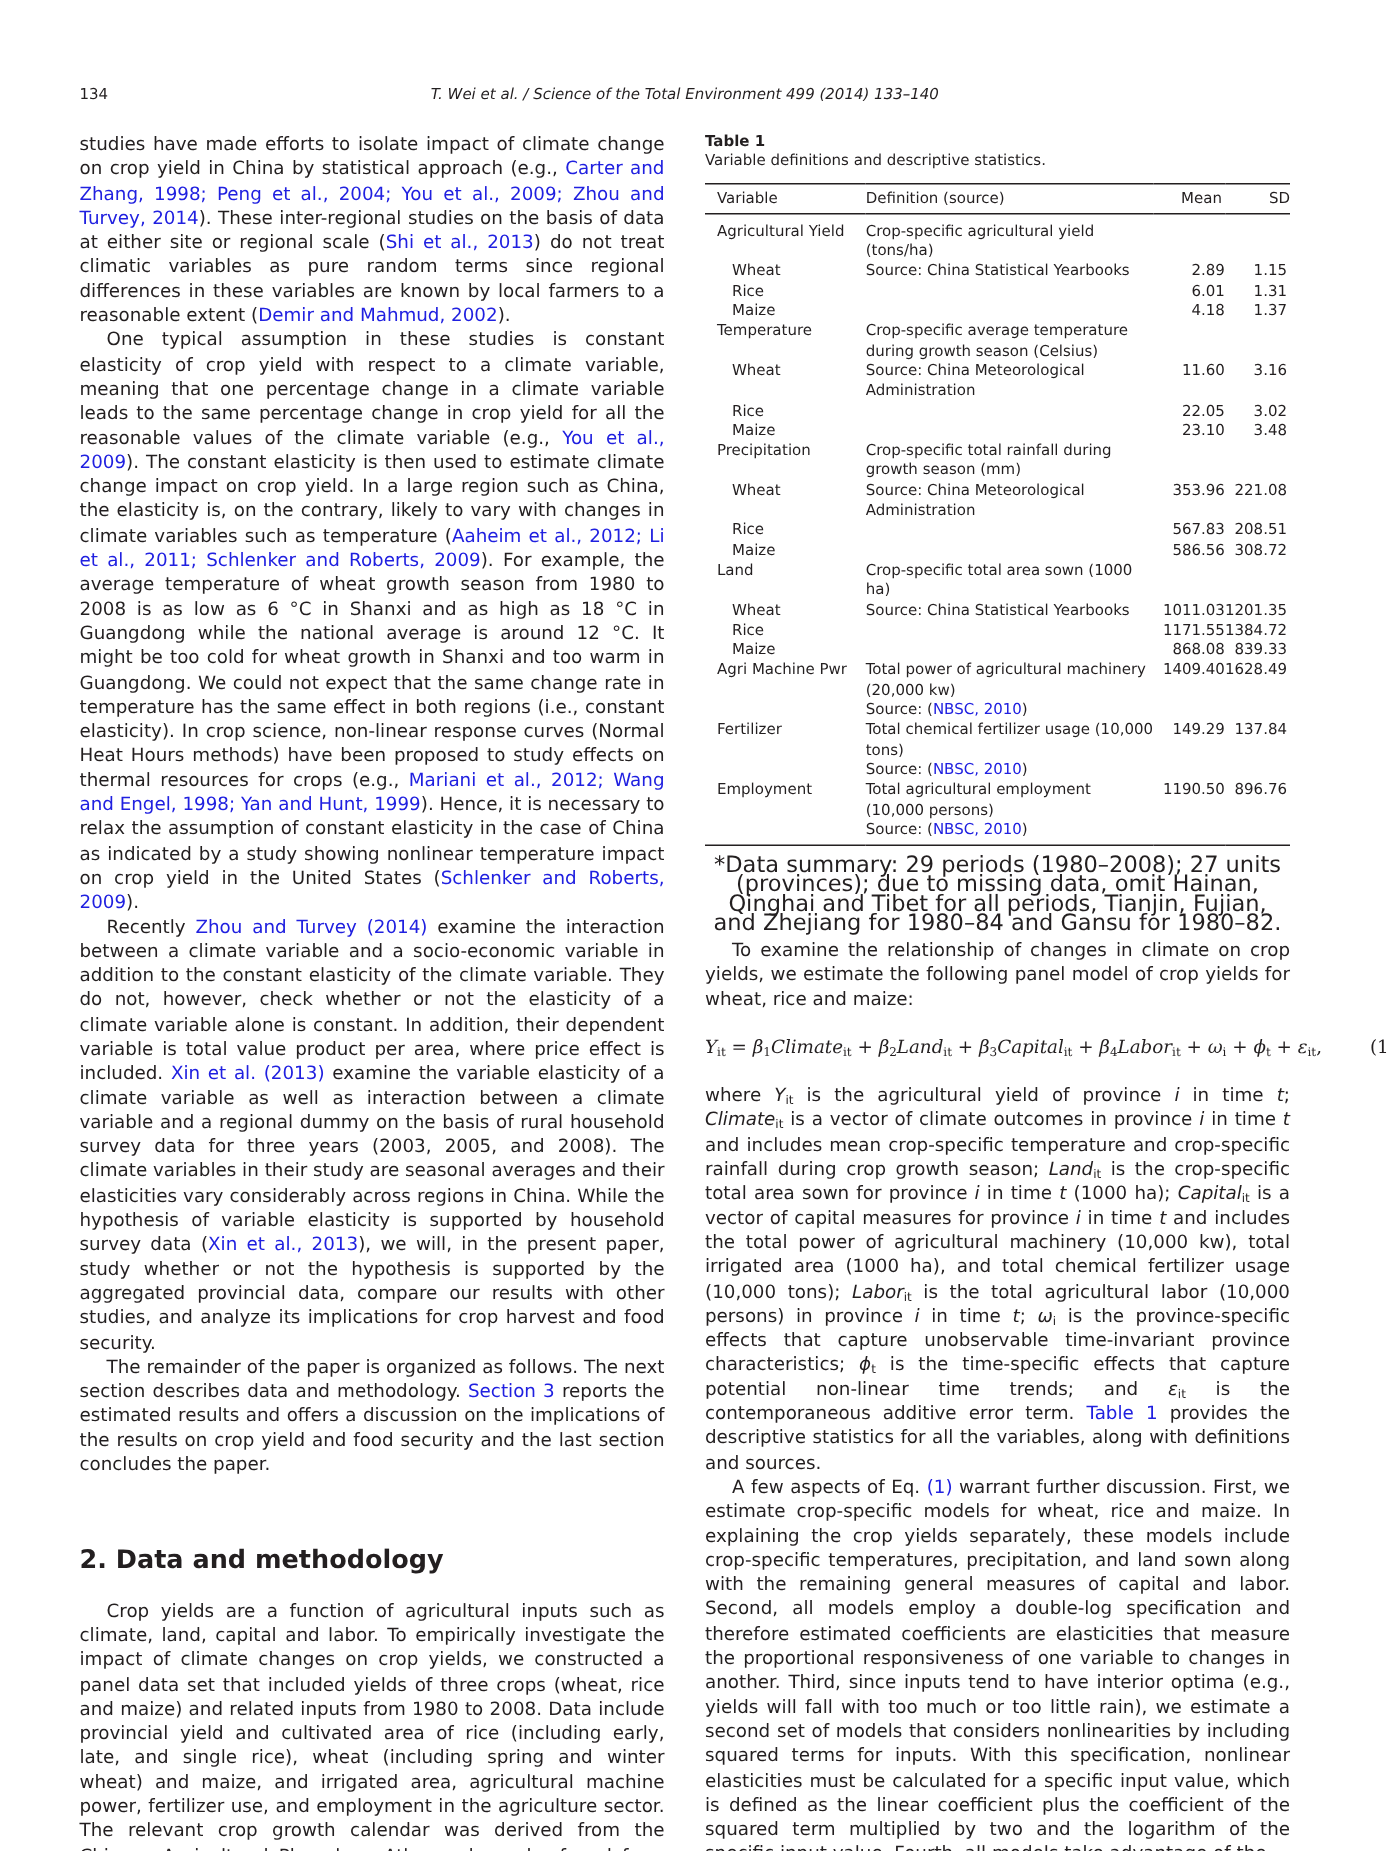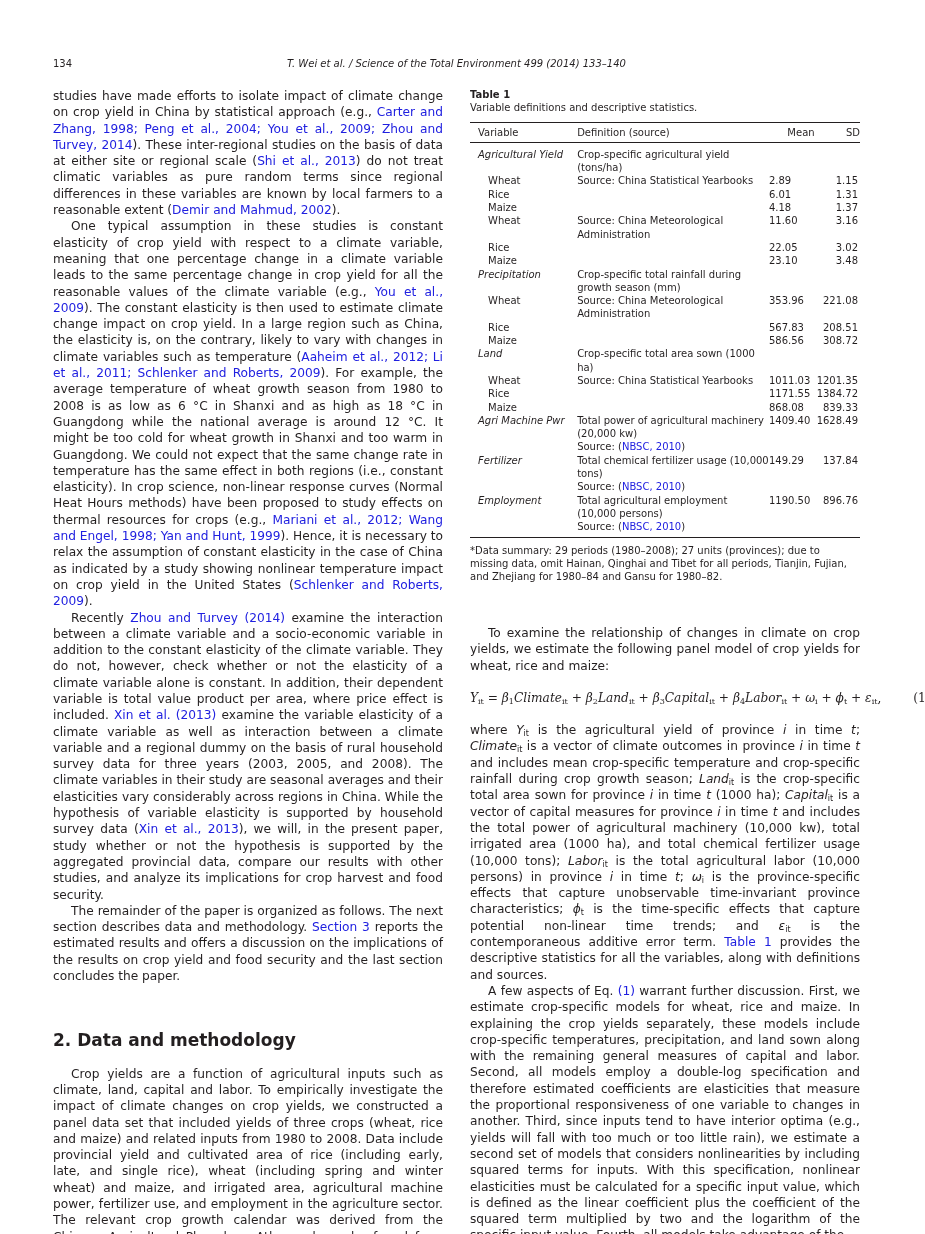--- a/index.html
+++ b/index.html
@@ -19,26 +19,26 @@
   .table-label { font-weight: bold; }
   .table-caption { margin-bottom: 7px; }
   table { width: 100%; border-collapse: collapse; border-top: 1.3px solid #231f20; border-bottom: 1px solid #231f20; }
   thead th { font-weight: normal; text-align: left; padding: 3px 0 3px 0; border-bottom: 1px solid #231f20; margin-left: 48px; }
   thead th.num { text-align: right; }
   tbody td { padding: 0; vertical-align: top; }
   tbody tr:first-child td { padding-top: 5px; }
   tbody tr:last-child td { padding-bottom: 3px; }
   td.var { width: 91px; padding-left: 8px !important; }
   th.var { padding-left: 8px; width: 91px; }
-  td.var.cat { font-style: italic; padding-left: 8px; margin-left: 20px; }
+  td.var.cat { padding-left: 8px; margin-left: 20px; }
   td.var.sub { padding-left: 18px !important; }
   td.def { width: 198px; }
-  td.num { text-align: left; width: 48px; }
+  td.num { text-align: right; width: 48px; }
   td.sd { text-align: right; width: 40px; padding-right: 2px; }
-  .footnote { margin-top: 6px; font-size: 10px; line-height: 13px; }
+  .footnote { margin-top: 6px; font-size: 15px; line-height: 13px; text-align: center; }
   .equation { font-family: "DejaVu Serif", serif; font-size: 12.2px; display: flex; justify-content: space-between; white-space: nowrap; gap: 32px; }
   .equation i { font-style: italic; }
   sub { font-size: 8px; vertical-align: -2px; line-height: 0; }
 </style>
 </head>
 <body>
 
 <div class="header">
   <span class="page-num">134</span>
   <span class="running-head">T. Wei et al. / Science of the Total Environment 499 (2014) 133–140</span>
@@ -89,20 +89,26 @@
           <td class="num">6.01</td>
           <td class="sd">1.31</td>
         </tr>
         <tr>
           <td class="var sub">Maize</td>
           <td class="def"><span></span></td>
           <td class="num">4.18</td>
           <td class="sd">1.37</td>
         </tr>
         <tr>
+          <td class="var cat">Temperature</td>
+          <td class="def"><span>Crop-specific average temperature during growth season (Celsius)</span></td>
+          <td class="num"></td>
+          <td class="sd"></td>
+        </tr>
+        <tr>
           <td class="var sub">Wheat</td>
           <td class="def"><span>Source: China Meteorological Administration</span></td>
           <td class="num">11.60</td>
           <td class="sd">3.16</td>
         </tr>
         <tr>
           <td class="var sub">Rice</td>
           <td class="def"><span></span></td>
           <td class="num">22.05</td>
           <td class="sd">3.02</td>

